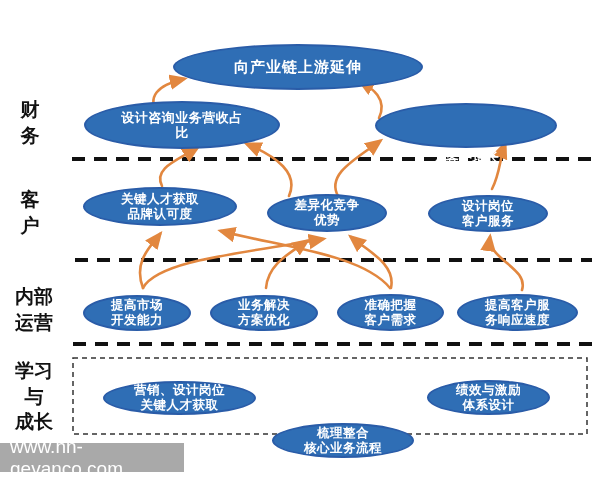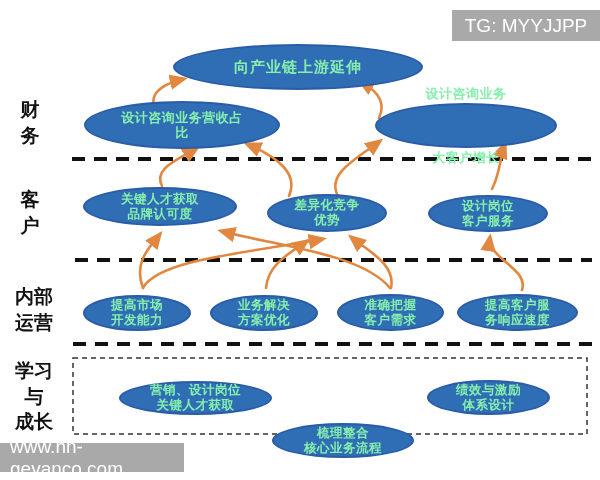--- a/index.html
+++ b/index.html
@@ -7,21 +7,21 @@
     width:600px;height:480px;position:relative;overflow:hidden;
     background:#ffffff;
     font-family:"Liberation Sans","DejaVu Sans",sans-serif;
   }
   .stage{position:absolute;inset:0;width:600px;height:480px;}
   svg.layer{position:absolute;left:0;top:0;pointer-events:none;}
   .node{
     position:absolute;box-sizing:border-box;
     background:#2f6eb5;border:2px solid #2a5ca8;border-radius:50%;
     display:flex;flex-direction:column;align-items:center;justify-content:center;
-    color:#86efac;font-weight:bold;text-align:center;
+    color:#ffffff;font-weight:bold;text-align:center;
     font-size:12.5px;line-height:1.18;letter-spacing:.5px;
   }
   .node span{display:block;white-space:nowrap;}
   .node.vision{font-size:15px;letter-spacing:1px;}
   .node.big{font-size:13px;}
   .plabel{
     position:absolute;color:#111;font-weight:bold;font-size:19px;
     text-align:center;line-height:1.35;
   }
   .plabel span{display:block;white-space:nowrap;}
@@ -120,33 +120,30 @@
   </div>
   <div class="node" style="left:337px;top:294px;width:107px;height:37px;">
     <span>准确把握</span>
     <span>客户需求</span>
   </div>
   <div class="node" style="left:457px;top:294px;width:121px;height:37px;">
     <span>提高客户服</span>
     <span>务响应速度</span>
   </div>
 
-  <div class="node" style="left:119px;top:381px;width:153px;height:34px;">
+  <div class="node" style="left:103px;top:381px;width:153px;height:34px;">
     <span>营销、设计岗位</span>
     <span>关键人才获取</span>
   </div>
   <div class="node" style="left:272px;top:380px;width:142px;height:35px;margin-top:43px;">
     <span>梳理整合</span>
     <span>核心业务流程</span>
   </div>
   <div class="node" style="left:427px;top:380px;width:123px;height:35px;">
     <span>绩效与激励</span>
     <span>体系设计</span>
   </div>
 
-  <div class="banner banner-top">
-    <span>TG: MYYJJPP</span>
-  </div>
   <div class="banner banner-bottom">
     <span>www.hn-gevanco.com</span>
   </div>
 
 </div>
 
 </body></html>

